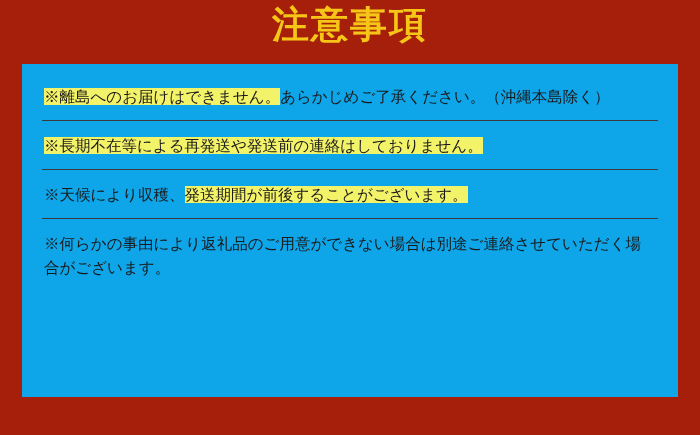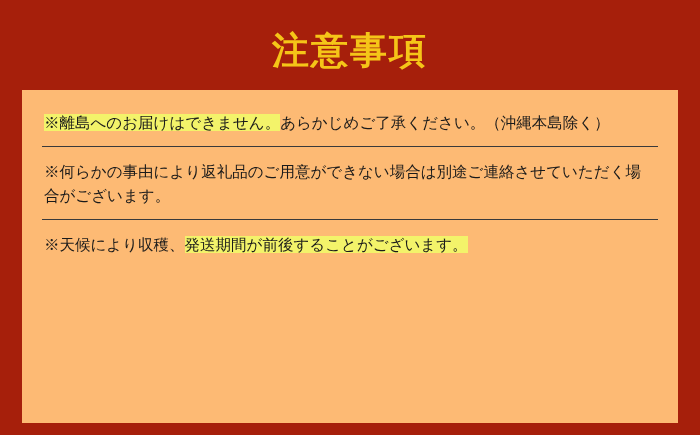--- a/index.html
+++ b/index.html
@@ -18,26 +18,25 @@
     width: 700px;
     height: 435px;
     box-sizing: border-box;
   }
   .title {
     color: #f5c518;
     font-size: 37px;
     font-weight: bold;
     text-align: center;
     letter-spacing: 2px;
-    padding-top: 26px;
     padding-bottom: 14px;
     font-family: "Liberation Serif", serif;
   }
   .panel {
-    background: #fdba74;
+    background: #0ea5e9;
     margin: 0 22px;
     padding: 8px 20px 14px 20px;
     box-sizing: border-box;
     height: 333px;
   }
   .note {
     border-bottom: 1px solid #3a3a3a;
     padding: 13px 2px 11px 2px;
     font-size: 15.5px;
     line-height: 1.55;
@@ -61,23 +60,26 @@
 
   <div class="title">注意事項</div>
 
   <div class="panel">
 
     <div class="note">
       <span class="hl">※離島へのお届けはできません。</span><span class="note-text">あらかじめご了承ください。（沖縄本島除く）</span>
     </div>
 
 
-
     <div class="note">
-      <span class="note-text">※何らかの事由により返礼品のご用意ができない場合は別途ご連絡させていただく場合がございます。</span>
+      <span class="hl">※長期不在等による再発送や発送前の連絡はしておりません。</span><span class="note-text"></span>
     </div>
 
     <div class="note">
       <span class="note-text">※天候により収穫、</span><span class="hl">発送期間が前後することがございます。</span><span class="note-text"></span>
     </div>
 
+    <div class="note">
+      <span class="note-text">※何らかの事由により返礼品のご用意ができない場合は別途ご連絡させていただく場合がございます。</span>
+    </div>
+
   </div>
 </div>
 
 </body></html>

